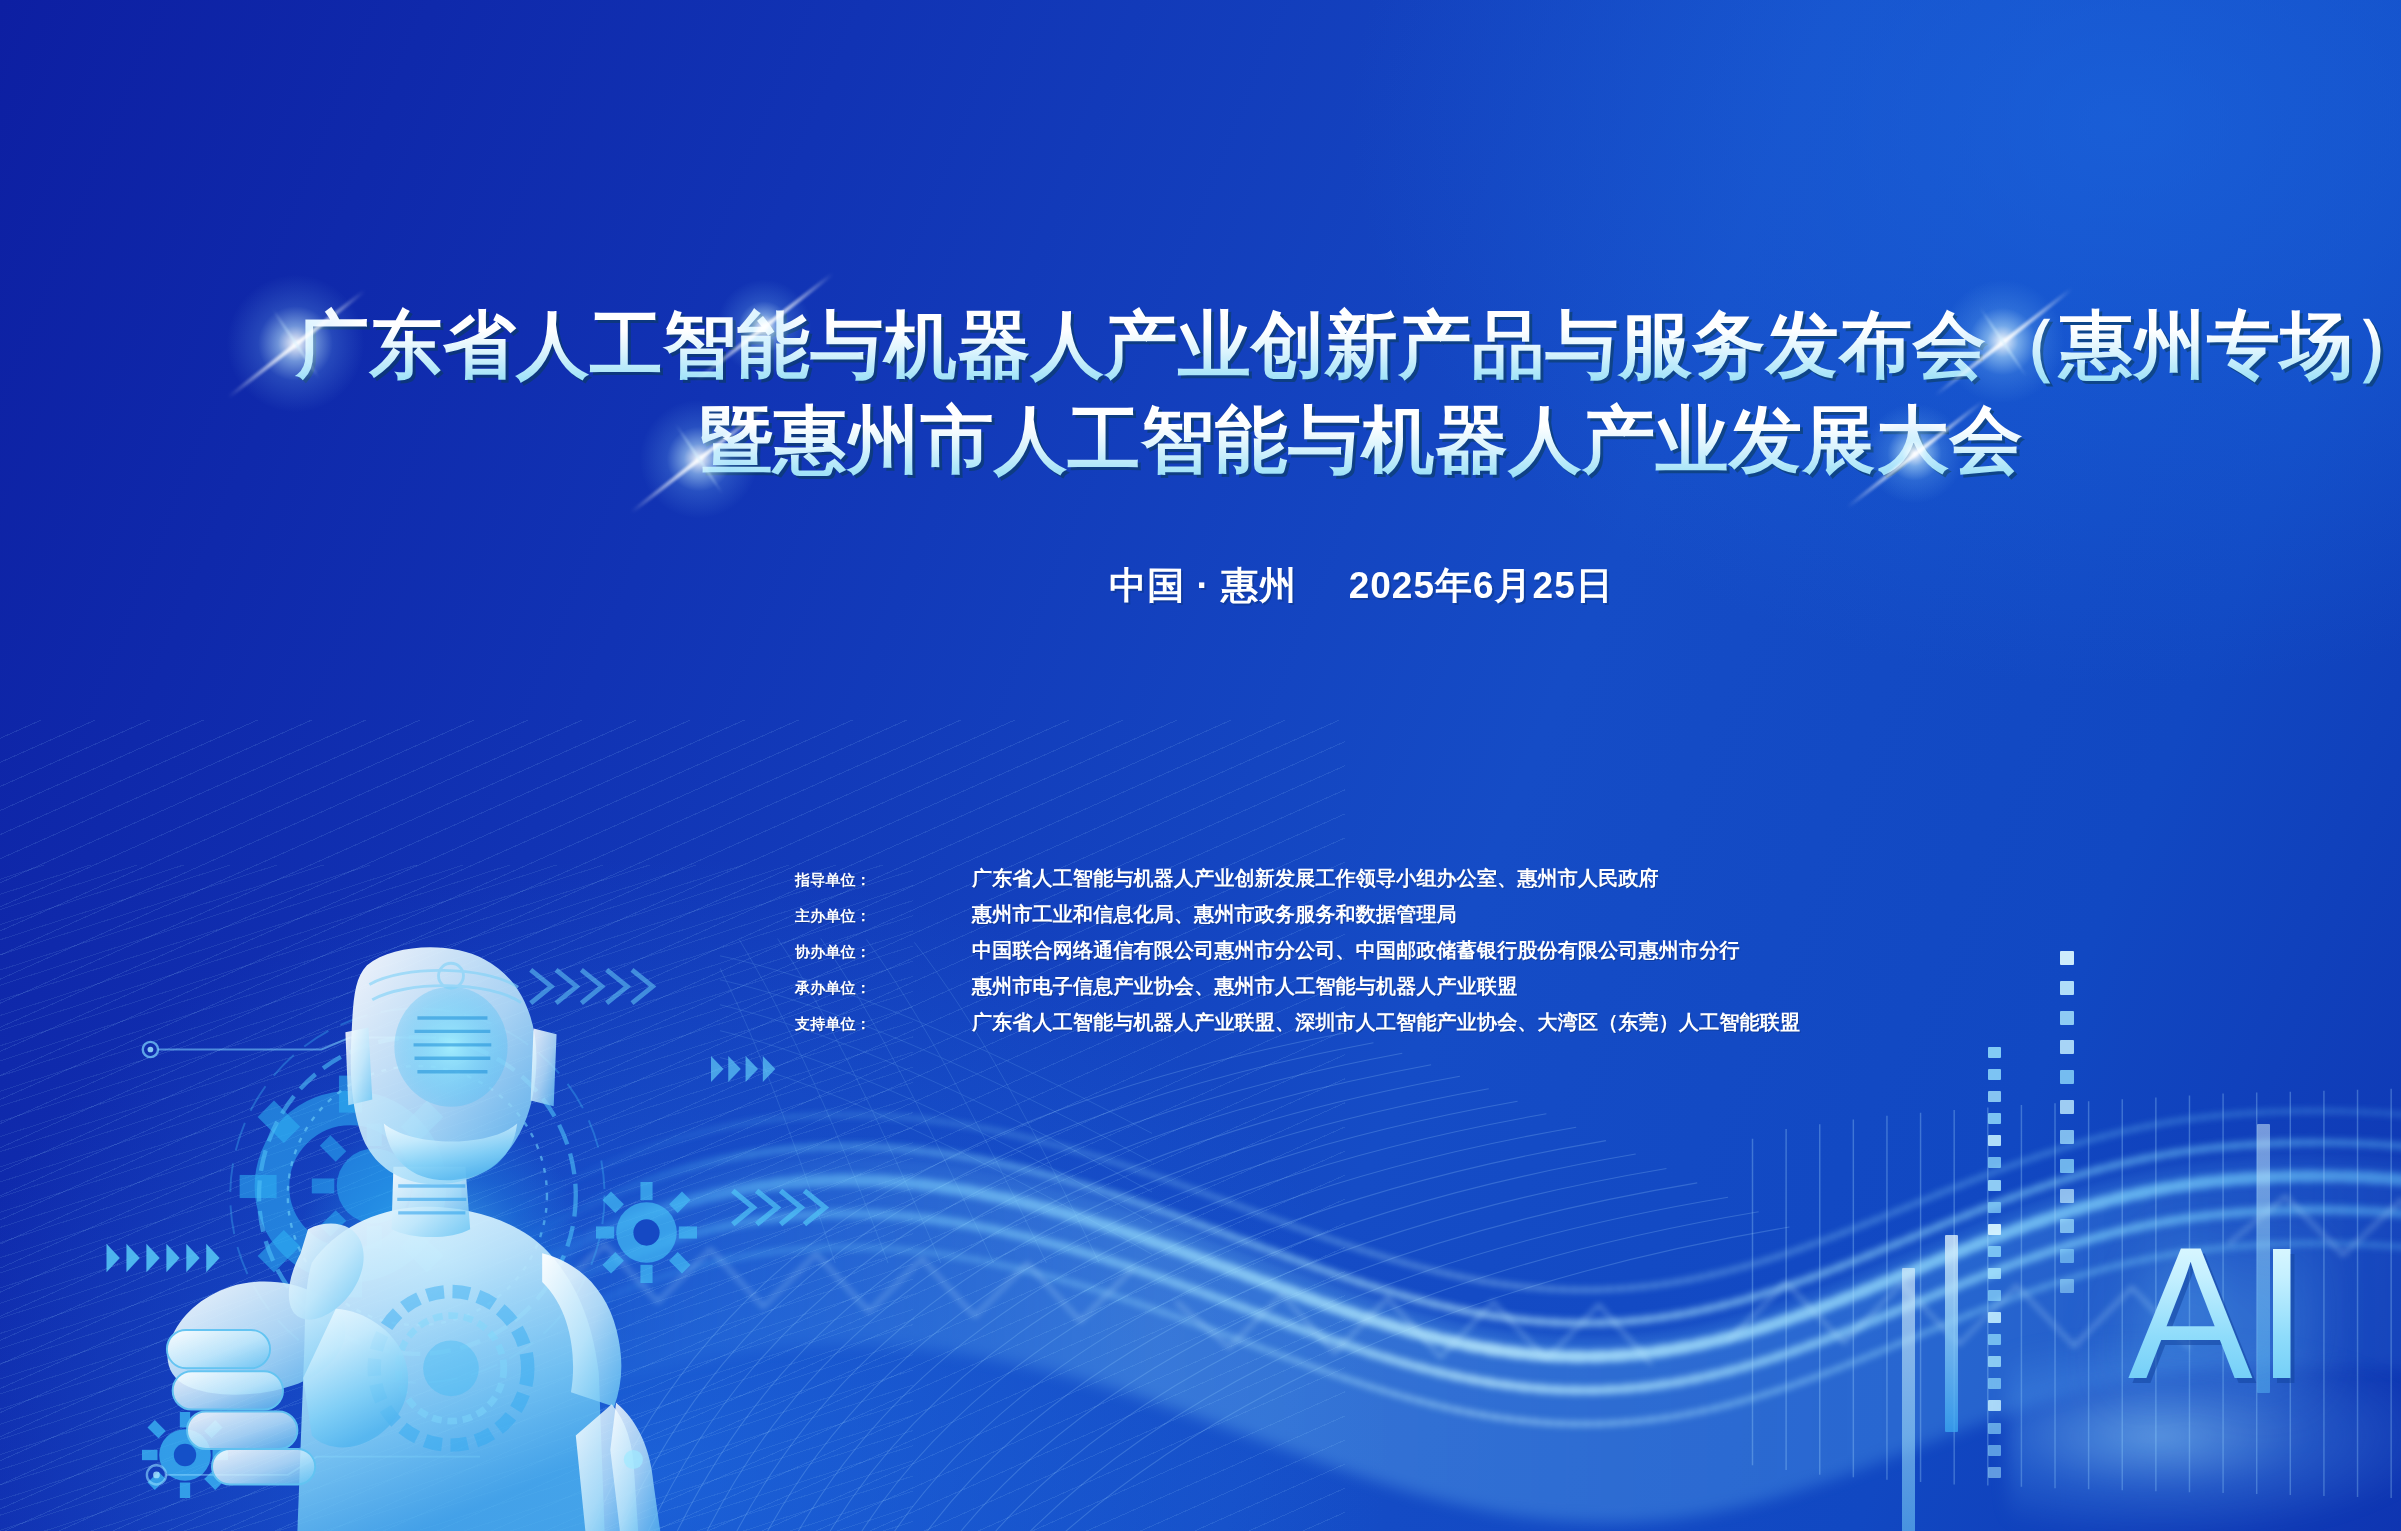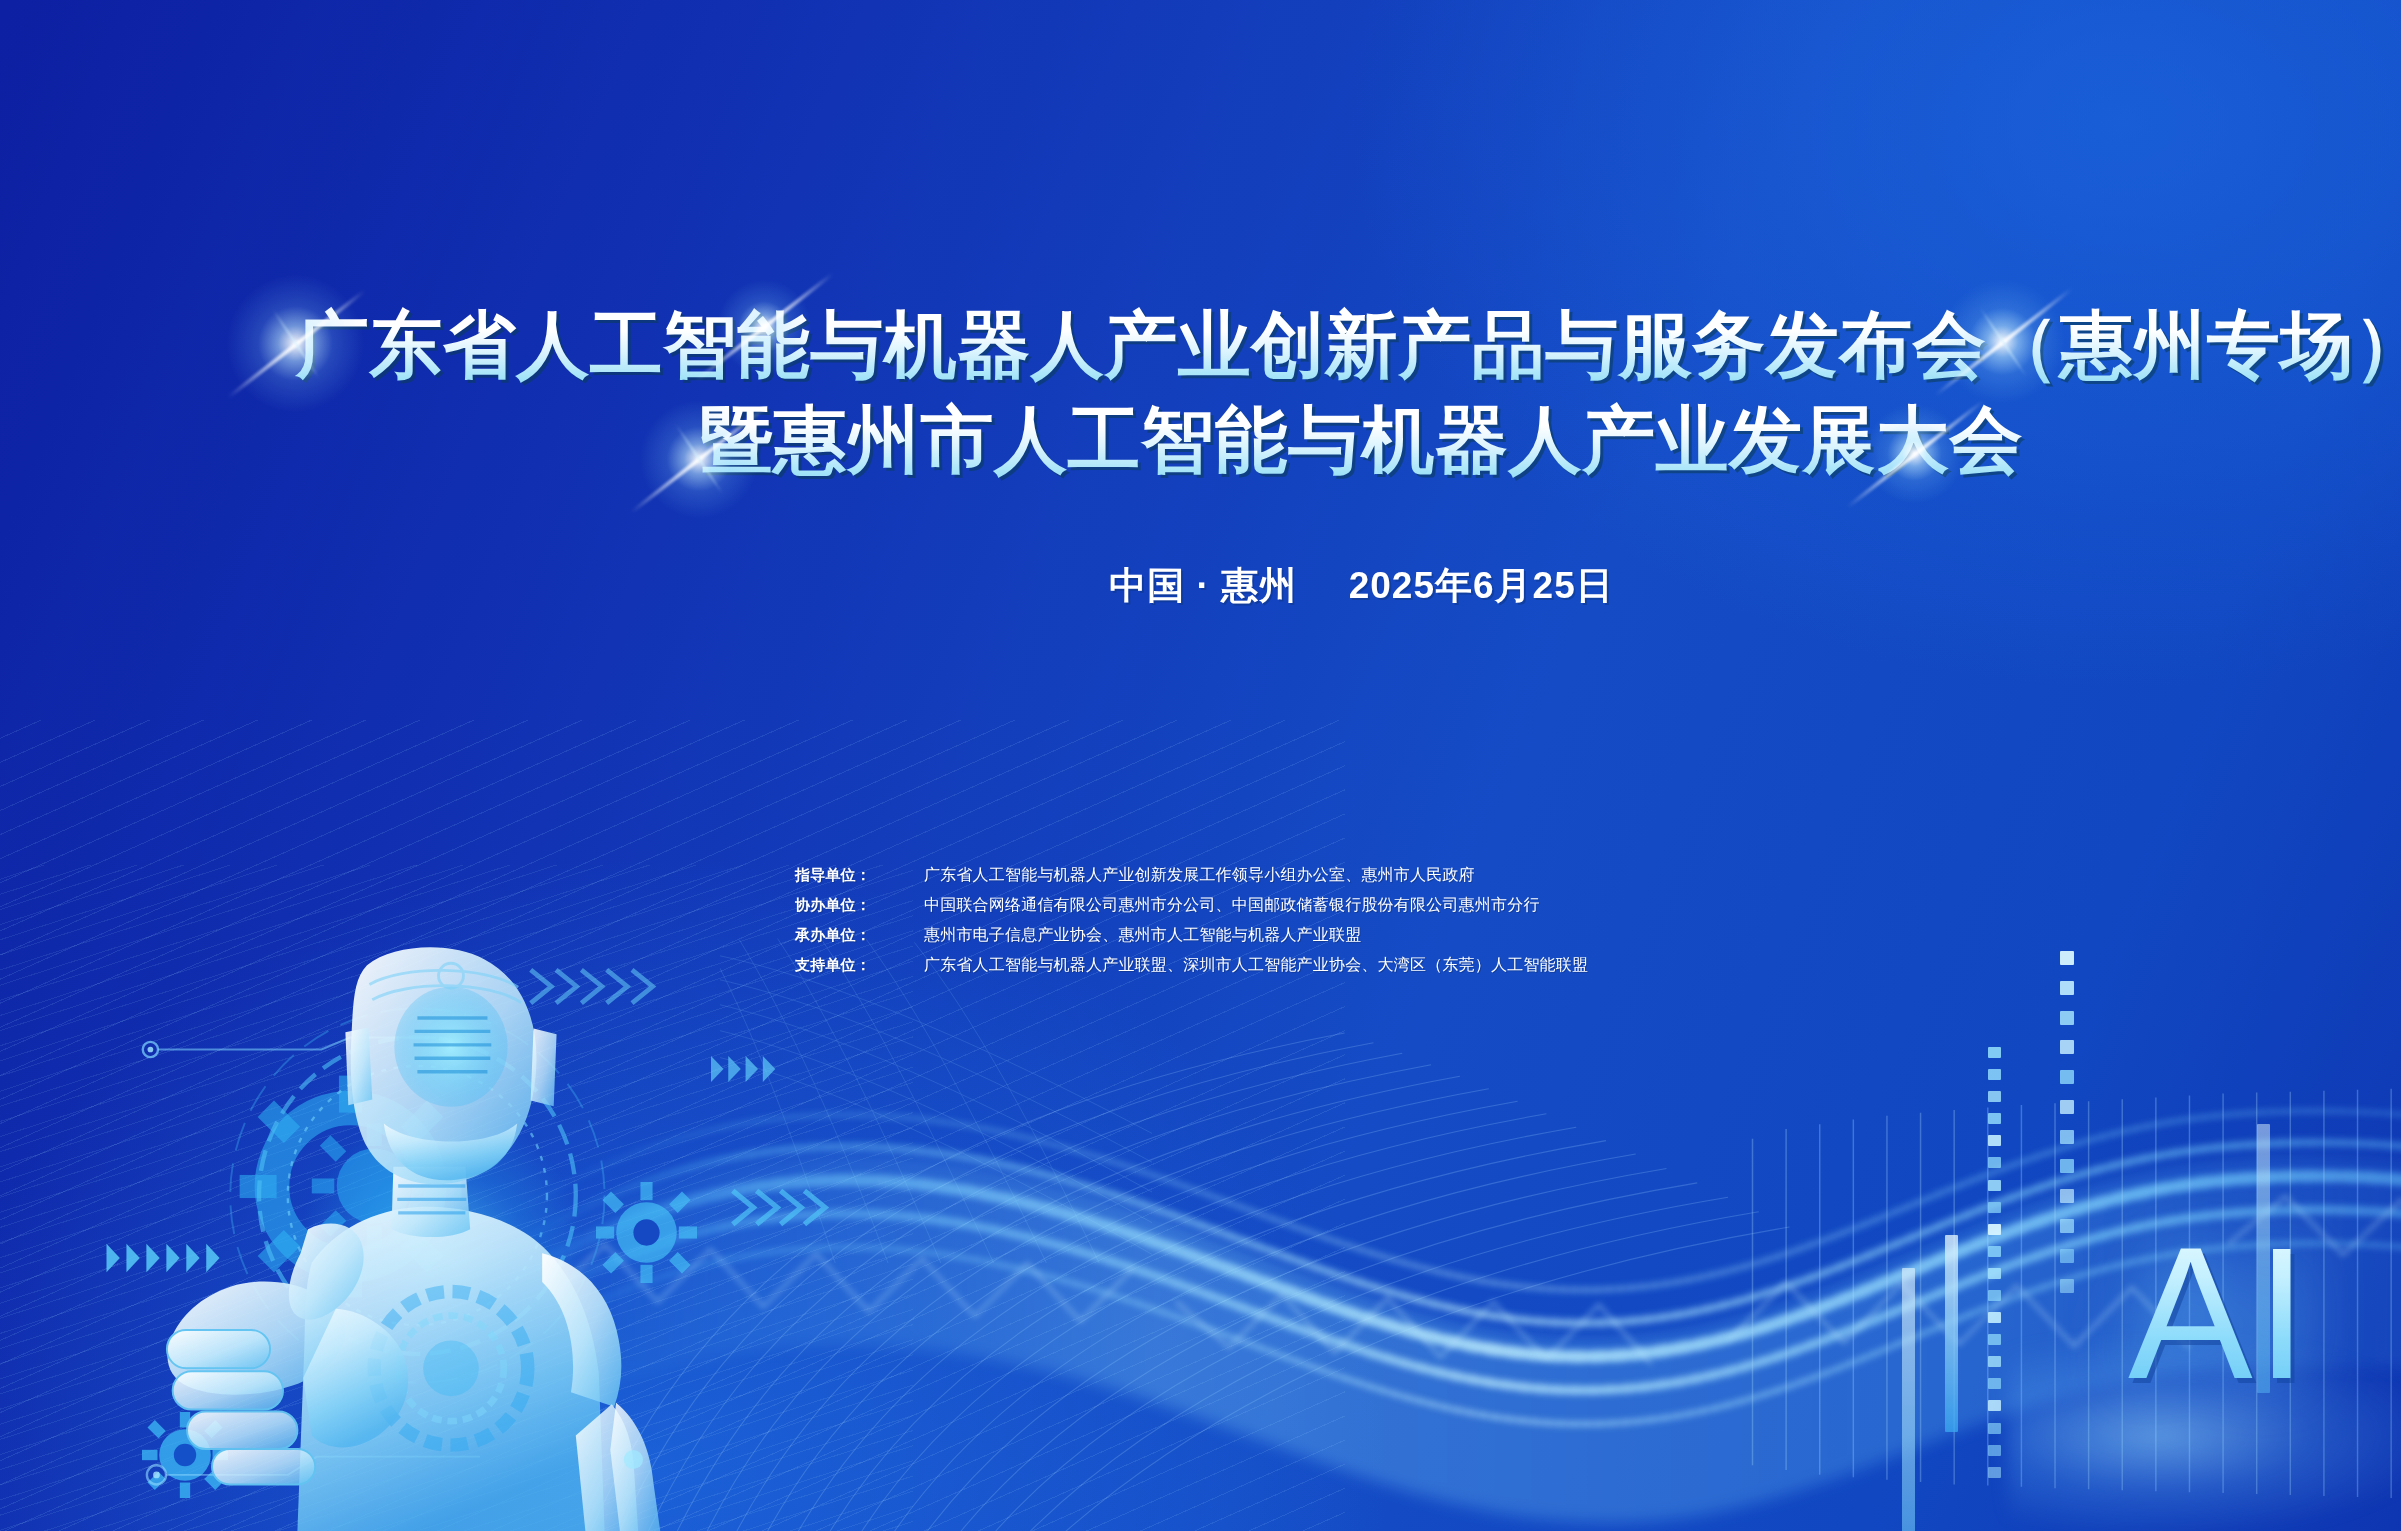--- a/index.html
+++ b/index.html
@@ -107,22 +107,23 @@
 
   
   .orgs{position:absolute;left:795px;top:865px;width:1537px;}
   .orgrow{display:flex;align-items:baseline;margin-bottom:9px;white-space:nowrap;}
   .orglabel{
     width:129px;flex:0 0 129px;
     color:#ffffff;font-size:15px;font-weight:700;letter-spacing:0.2px;
     text-shadow:1px 1.4px 0 rgba(10,45,110,.45);
   }
   .orgvalue{
-    color:#ffffff;font-size:16px;font-weight:400;letter-spacing:0.2px;
+    color:#ffffff;font-size:20px;font-weight:700;letter-spacing:0.2px;
     text-shadow:1px 1.4px 0 rgba(10,45,110,.45);
+    margin-left:48px;
   }
   .orgrow.cont .orglabel{visibility:hidden;}
 </style>
 </head>
 <body>
 
 <div class="stage">
 
   <div class="diaglines"></div>
   <div class="diaglines2"></div>
@@ -529,20 +530,24 @@
     <span class="gap"></span>
     <span>2025年6月25日</span>
   </div>
 
   <div class="orgs">
     <div class="orgrow">
       <div class="orglabel">指导单位：</div>
       <div class="orgvalue">广东省人工智能与机器人产业创新发展工作领导小组办公室、惠州市人民政府</div>
     </div>
     <div class="orgrow">
+      <div class="orglabel">主办单位：</div>
+      <div class="orgvalue">惠州市工业和信息化局、惠州市政务服务和数据管理局</div>
+    </div>
+    <div class="orgrow">
       <div class="orglabel">协办单位：</div>
       <div class="orgvalue">中国联合网络通信有限公司惠州市分公司、中国邮政储蓄银行股份有限公司惠州市分行</div>
     </div>
     <div class="orgrow">
       <div class="orglabel">承办单位：</div>
       <div class="orgvalue">惠州市电子信息产业协会、惠州市人工智能与机器人产业联盟</div>
     </div>
     <div class="orgrow">
       <div class="orglabel">支持单位：</div>
       <div class="orgvalue">广东省人工智能与机器人产业联盟、深圳市人工智能产业协会、大湾区（东莞）人工智能联盟</div>

